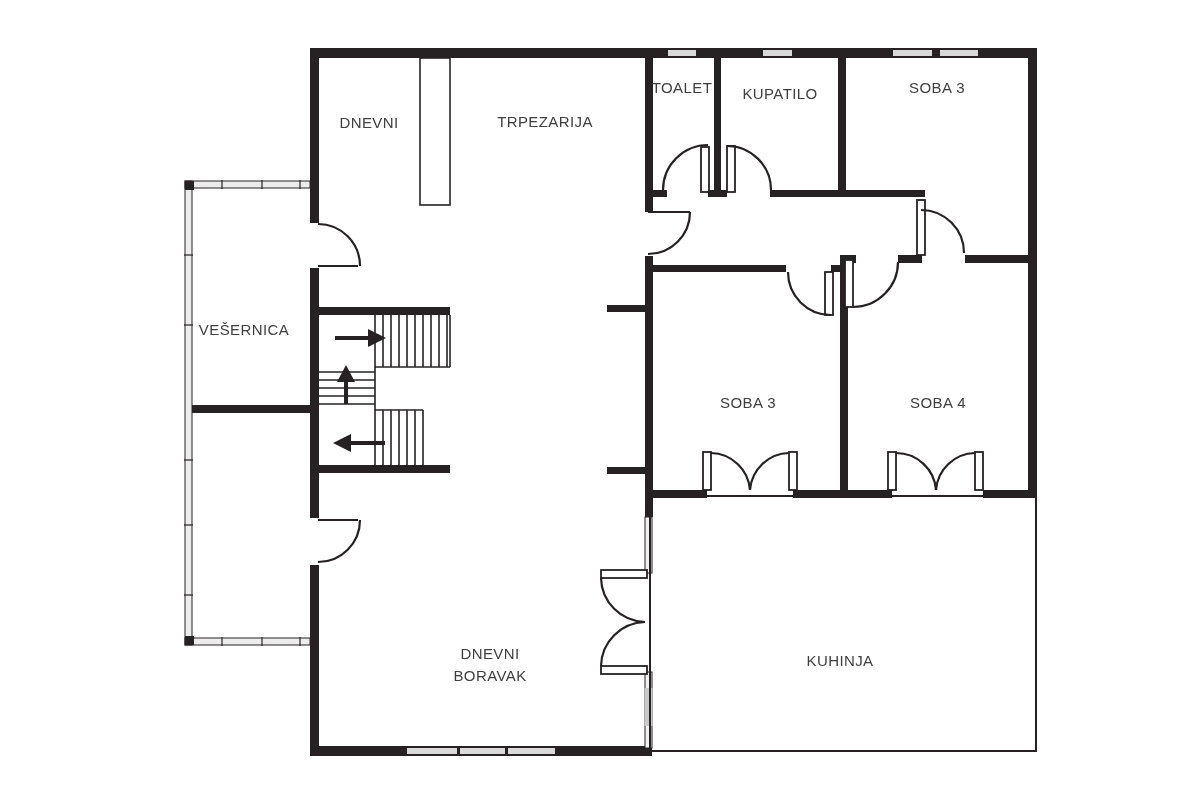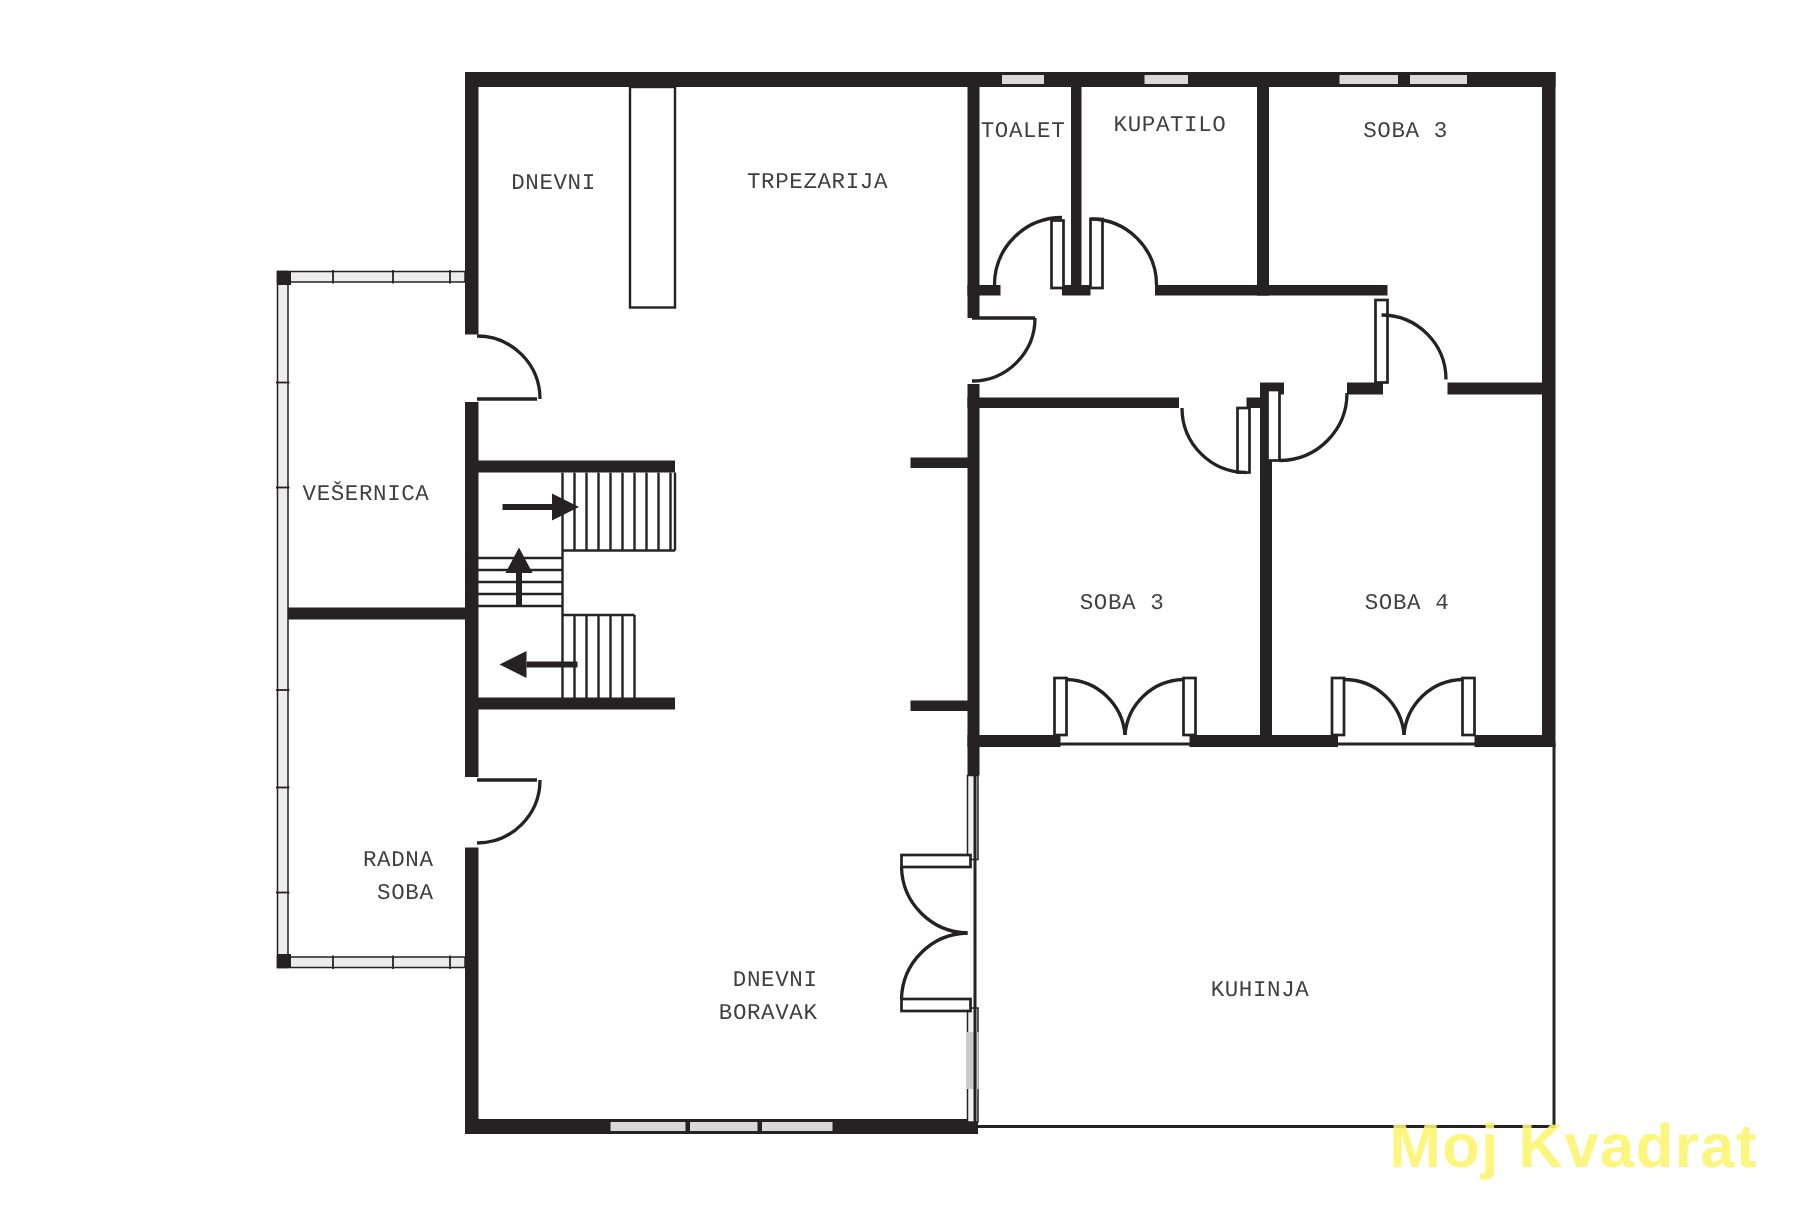--- a/index.html
+++ b/index.html
@@ -18,21 +18,21 @@
   .leaf{fill:#fff;stroke:var(--wall,#262223);stroke-width:1.8;}
   .counter{fill:#fff;stroke:var(--wall,#262223);stroke-width:1.6;}
   .terrace{fill:none;stroke:var(--wall,#262223);stroke-width:2;}
   .arrow{fill:var(--wall,#262223);}
   .arrowline{stroke:var(--wall,#262223);stroke-width:4;}
   .glass{fill:#f1f1f1;stroke:var(--wall,#262223);stroke-width:1;}
   .glasshi{fill:#c9c9c9;}
   .room-label{
     position:absolute;transform:translate(-50%,-50%);
     color:var(--label,#3f3f3f);font-size:15px;letter-spacing:.4px;
-    text-align:right;white-space:pre-line;line-height:1.45;font-family:Liberation Mono, monospace;
+    text-align:center;white-space:pre-line;line-height:1.45;
   }
   .room-label.wrap{white-space:normal;}
   #watermark{
     position:absolute;right:28px;bottom:16px;text-align:right;
     color:var(--wm,#fcf46d);opacity:.88;font-weight:bold;
     font-size:41px;line-height:1.18;letter-spacing:1px;
   }
 </style>
 </head>
 <body>
@@ -193,26 +193,24 @@
       <rect class="leaf" x="601" y="666" width="46" height="8"></rect>
       <path class="arc" d="M601,578 A45,45 0 0 0 645,622"></path>
       <path class="arc" d="M601,666 A45,45 0 0 1 645,622"></path>
     </g>
   </g>
 </svg>
 
 <div class="room-label" style="left:369px;top:123px">DNEVNI</div>
 <div class="room-label" style="left:545px;top:122px">TRPEZARIJA</div>
 <div class="room-label" style="left:682px;top:88px">TOALET</div>
-<div class="room-label" style="left:780px;top:84px">KUPATILO</div>
+<div class="room-label" style="left:780px;top:94px">KUPATILO</div>
 <div class="room-label" style="left:937px;top:88px">SOBA 3</div>
 <div class="room-label" style="left:244px;top:330px">VEŠERNICA</div>
 <div class="room-label" style="left:748px;top:403px">SOBA 3</div>
 <div class="room-label" style="left:938px;top:403px">SOBA 4</div>
-<div class="room-label wrap" style="left:244px;top:585px;width:90px">RADNA SOBA</div>
 <div class="room-label wrap" style="left:490px;top:665px;width:110px">DNEVNI BORAVAK</div>
 <div class="room-label" style="left:840px;top:661px">KUHINJA</div>
 
 <div id="watermark">
-  <div>Moj Kvadrat</div>
 </div>
 
 </div>
 
 </body></html>

